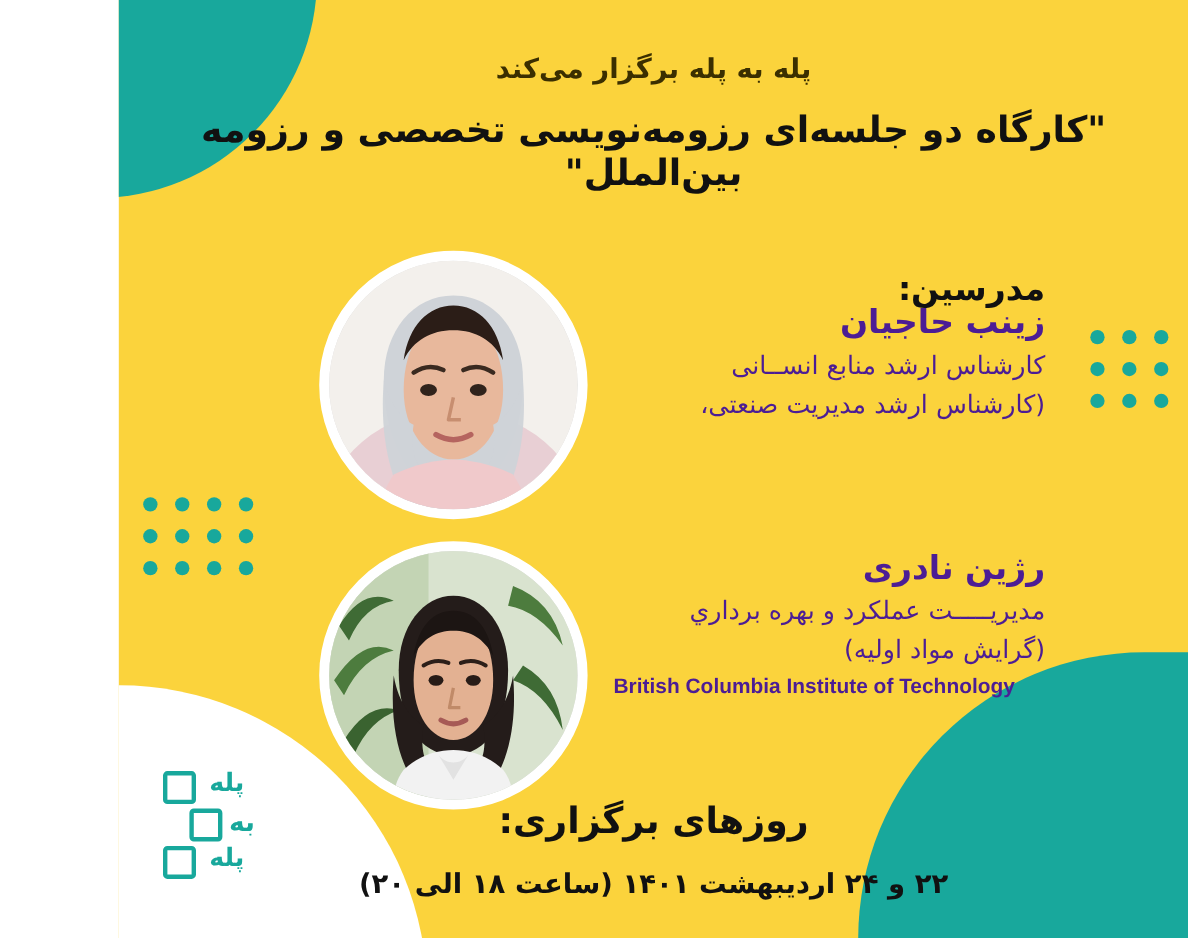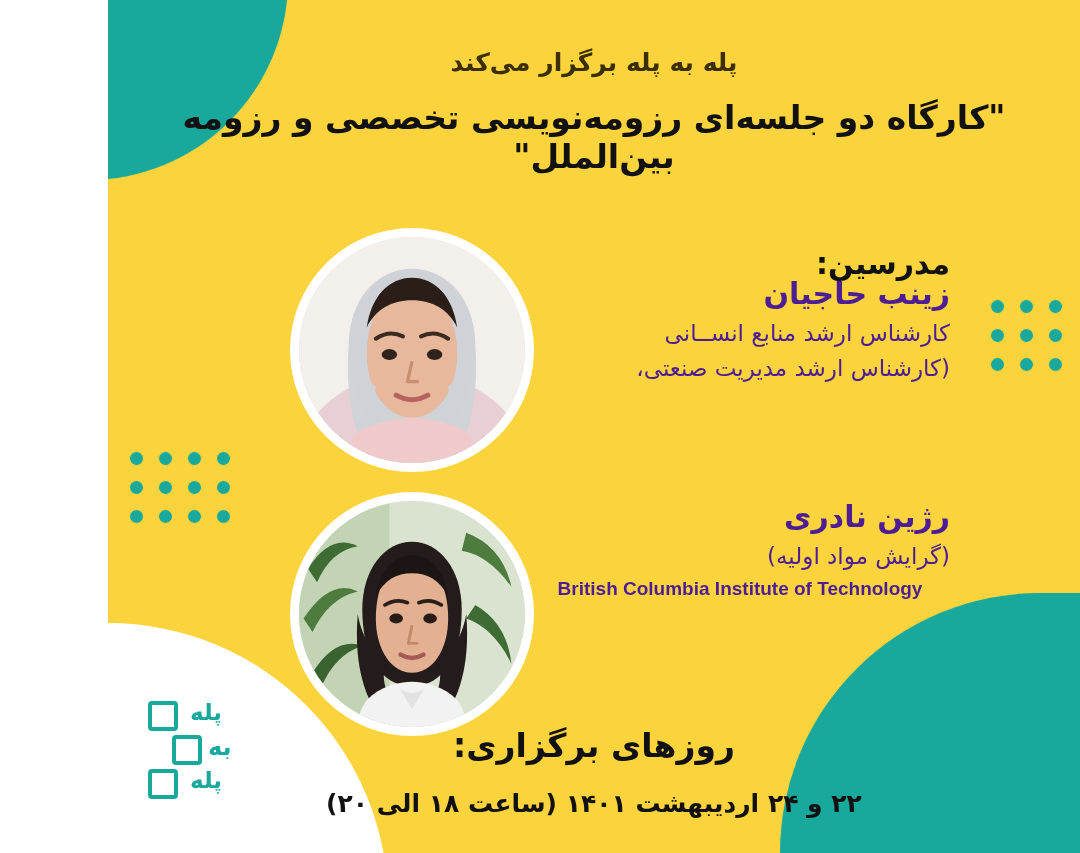--- a/index.html
+++ b/index.html
@@ -271,20 +271,21 @@
     <div class="name">زینب حاجیان</div>
     <div class="desc">
       <div>کارشناس ارشد منابع انســانی</div>
       <div>(کارشناس ارشد مدیریت صنعتی،</div>
     </div>
   </div>
 
   <div id="person-2" class="person-block">
     <div class="name">رژین نادری</div>
     <div class="desc">
+      <div>مدیریـــــت عملکرد و بهره برداري</div>
       <div>(گرایش مواد اولیه)</div>
       <span class="latin">British Columbia Institute of Technology</span>
     </div>
   </div>
 
   <div id="photo-1" class="photo">
     <svg viewBox="0 0 100 100" preserveAspectRatio="xMidYMid slice" aria-hidden="true">
       <rect x="0" y="0" width="100" height="100" fill="#f3f0ec"></rect>
       <ellipse cx="50" cy="104" rx="52" ry="44" fill="#e8cfd4"></ellipse>
       <path d="M22 48c0-20 12-34 28-34s28 14 28 34c0 18-6 30-10 36H32c-4-6-10-18-10-36z" fill="#cfd3d8"></path>

